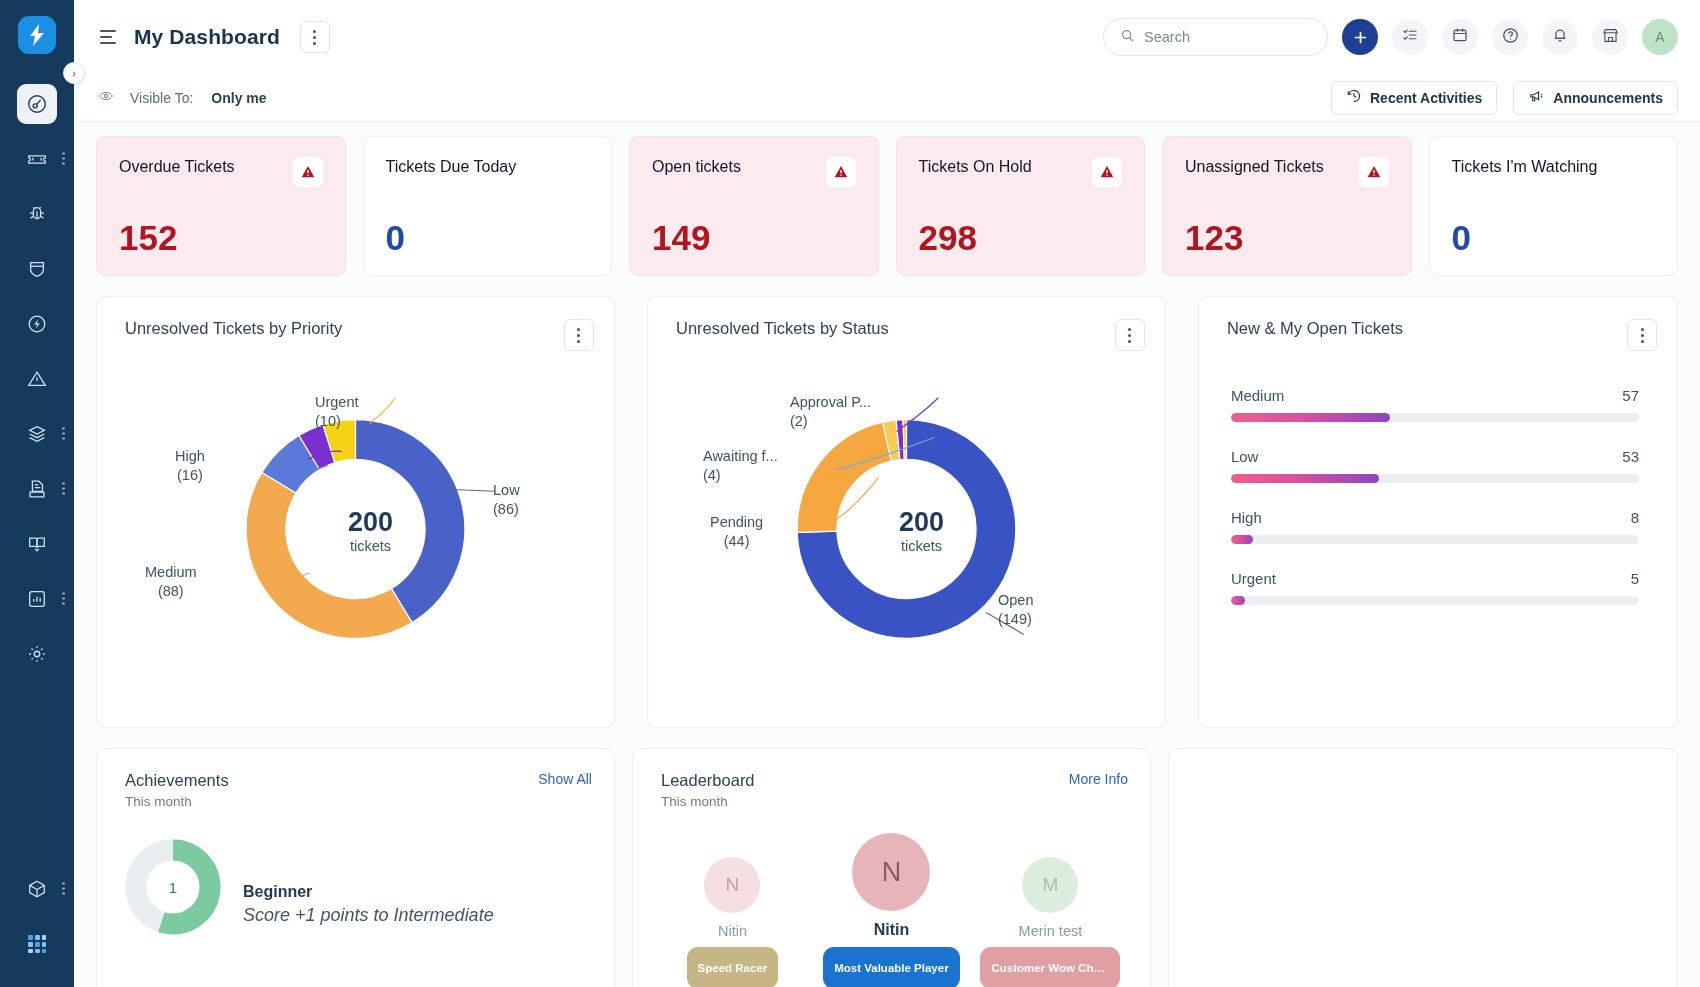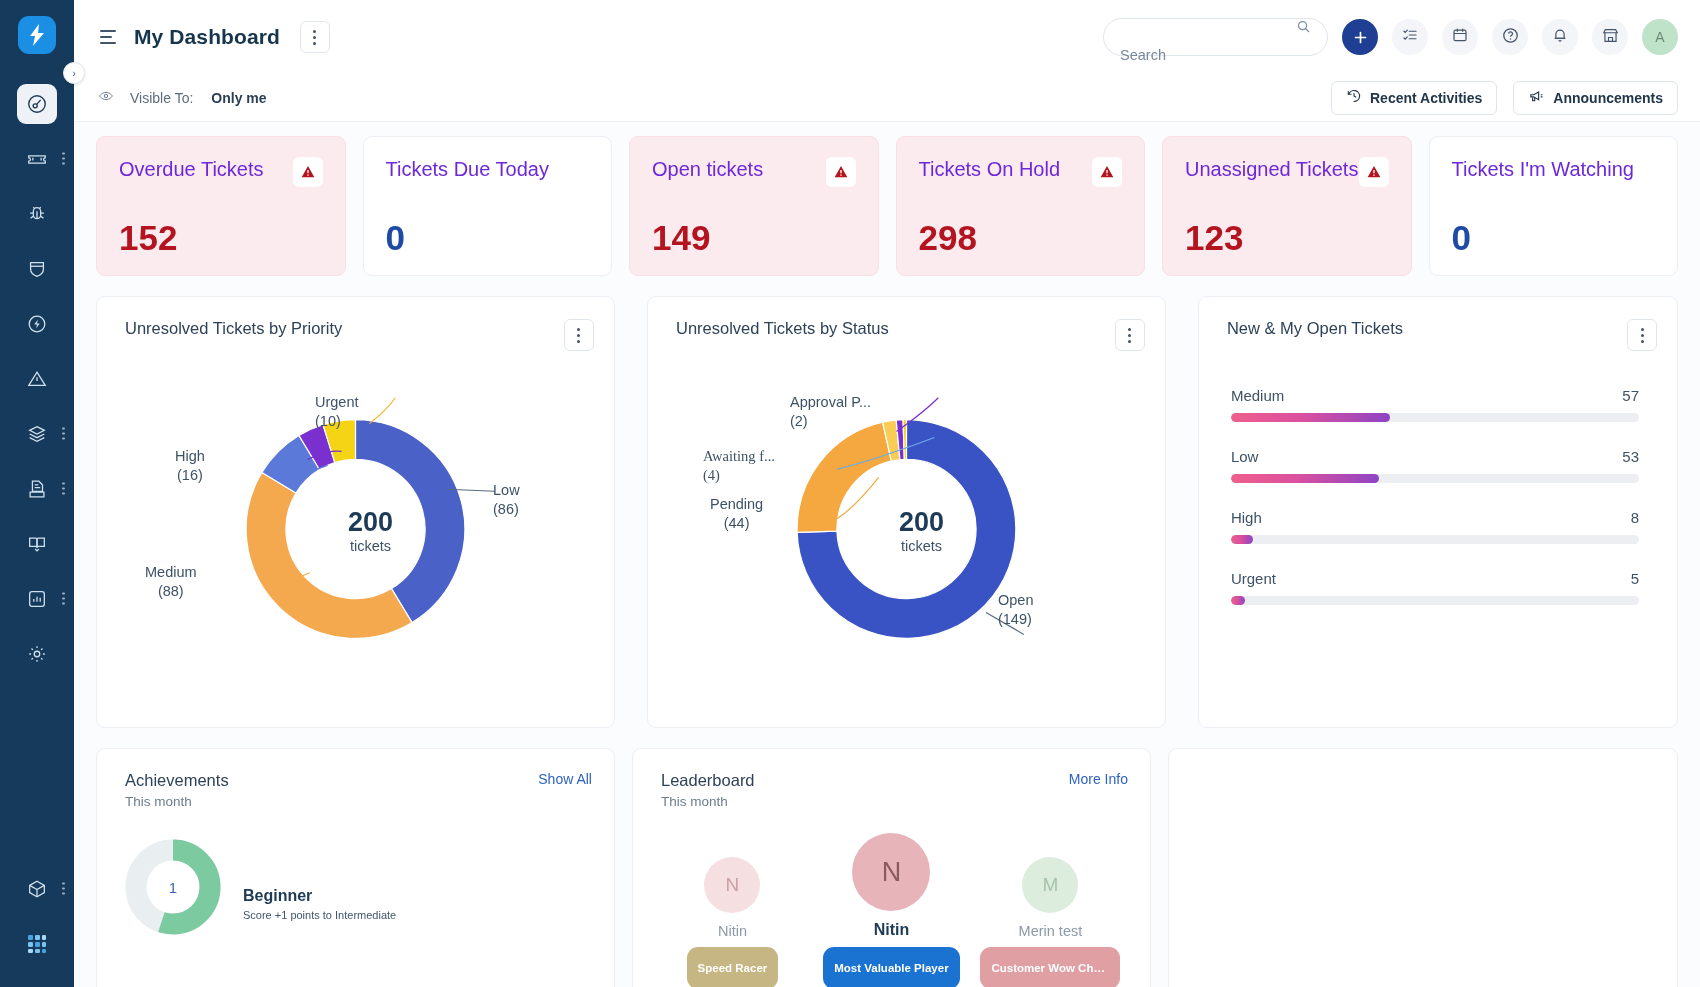--- a/index.html
+++ b/index.html
@@ -63,21 +63,21 @@
   .page-title { font-size: 21px; font-weight: bold; color: #17364d; letter-spacing: .1px; }
   .kebab-box {
     width: 30px; height: 32px; border: 1px solid #e1e6ec; border-radius: 6px;
     background: #fff; display: flex; flex-direction: column; align-items: center;
     justify-content: center; gap: 3px; cursor: pointer; margin-left: 6px;
   }
   .kebab-box i { width: 3px; height: 3px; border-radius: 50%; background: #44546a; }
   .top-spacer { flex: 1; }
   .search {
     width: 225px; height: 38px; border: 1px solid #dfe5ec; border-radius: 20px;
-    display: flex; align-items: flex-end; gap: 9px; padding: 0 16px; background: #fff; flex-direction: column;
+    display: flex; align-items: center; gap: 9px; padding: 0 16px; background: #fff;
   }
   .search input {
     border: none; outline: none; font-size: 14.5px; color: #55687d;
     font-family: "Liberation Sans", sans-serif; background: transparent; width: 100%;
   }
   .search input::placeholder { color: #76889b; }
   .tb-ico {
     width: 36px; height: 36px; border-radius: 50%; background: #f3f5f8;
     display: flex; align-items: center; justify-content: center; cursor: pointer;
     flex: 0 0 36px;
@@ -105,21 +105,21 @@
   .canvas { flex: 1; overflow: hidden; padding: 14px 22px 0 22px; }
 
   .kpi-row { display: flex; gap: 17px; margin-bottom: 20px; }
   .kpi {
     flex: 1; height: 140px; border-radius: 9px; padding: 20px 22px;
     display: flex; flex-direction: column; justify-content: space-between;
     border: 1px solid #eceff3; background: #fff;
   }
   .kpi.alert { background: #fcebee; border-color: #f8dfe4; }
   .kpi-head { display: flex; align-items: flex-start; justify-content: space-between; }
-  .kpi-title { font-size: 20px; color: #6d28d9; line-height: 1.2; }
+  .kpi-title { font-size: 16px; color: #0f172a; line-height: 1.2; }
   .kpi-badge {
     width: 30px; height: 30px; border-radius: 6px; background: #fff;
     display: flex; align-items: center; justify-content: center; flex: 0 0 30px;
   }
   .kpi-val { font-size: 35px; font-weight: bold; line-height: 1; }
   .kpi-val.red { color: #b3141f; }
   .kpi-val.blue { color: #1f4ba5; }
 
   .charts-row { display: flex; gap: 32px; margin-bottom: 20px; }
   .card {
@@ -162,21 +162,21 @@
   .bc-sub { font-size: 13.5px; color: #6c7c8e; margin-top: 4px; padding-left: 28px; }
   .link { font-size: 14px; color: #2f62c4; cursor: pointer; }
 
   .ach-body { display: flex; align-items: center; gap: 22px; padding: 30px 0 0 28px; }
   .ach-ring { position: relative; width: 96px; height: 96px; flex: 0 0 96px; }
   .ach-ring-num {
     position: absolute; left: 50%; top: 50%; transform: translate(-50%,-50%);
     font-size: 15px; color: #3a6ab5;
   }
   .ach-name { font-size: 16px; font-weight: bold; color: #1d3a56; margin-bottom: 4px; margin-top: 34px; }
-  .ach-desc { font-size: 11px; color: #41556a; }
+  .ach-desc { font-size: 18px; color: #41556a; font-style: italic; }
 
   .lb-body { display: flex; align-items: flex-end; justify-content: space-around; padding: 24px 20px 0 20px; }
   .lb-item { text-align: center; width: 140px; }
   .lb-av {
     border-radius: 50%; margin: 0 auto 10px auto;
     display: flex; align-items: center; justify-content: center;
   }
   .lb-name { font-size: 15px; margin-bottom: 8px; }
   .lb-badge {
     display: inline-block; border-radius: 11px; padding: 15px 11px;
@@ -601,24 +601,24 @@
                 <path d="M190 118 Q230 108 288 86" fill="none" stroke="#6ea8e8" stroke-width="1.2"></path>
                 <path d="M250 80 Q278 60 292 46" fill="none" stroke="#7a2fcf" stroke-width="1.2"></path>
               </svg>
             <div class="donut-center">
               <div class="donut-num">200</div>
               <div class="donut-unit">tickets</div>
             </div>
             <div class="lbl" style="left:142px;top:42px;">
               <span>Approval P...</span><br><span>(2)</span>
             </div>
-            <div class="lbl" style="left:55px;top:96px;font-family:Liberation Serif, serif;">
+            <div class="lbl" style="left:55px;top:96px;">
               <span>Awaiting f...</span><br><span>(4)</span>
             </div>
-            <div class="lbl" style="left:62px;top:144px;text-align:center;">
+            <div class="lbl" style="left:62px;top:162px;text-align:center;">
               <span>Pending</span><br><span>(44)</span>
             </div>
             <div class="lbl" style="left:350px;top:240px;">
               <span>Open</span><br><span>(149)</span>
             </div>
           </div>
         </div>
 
         <div class="card bars-card">
           <div class="card-hd">

